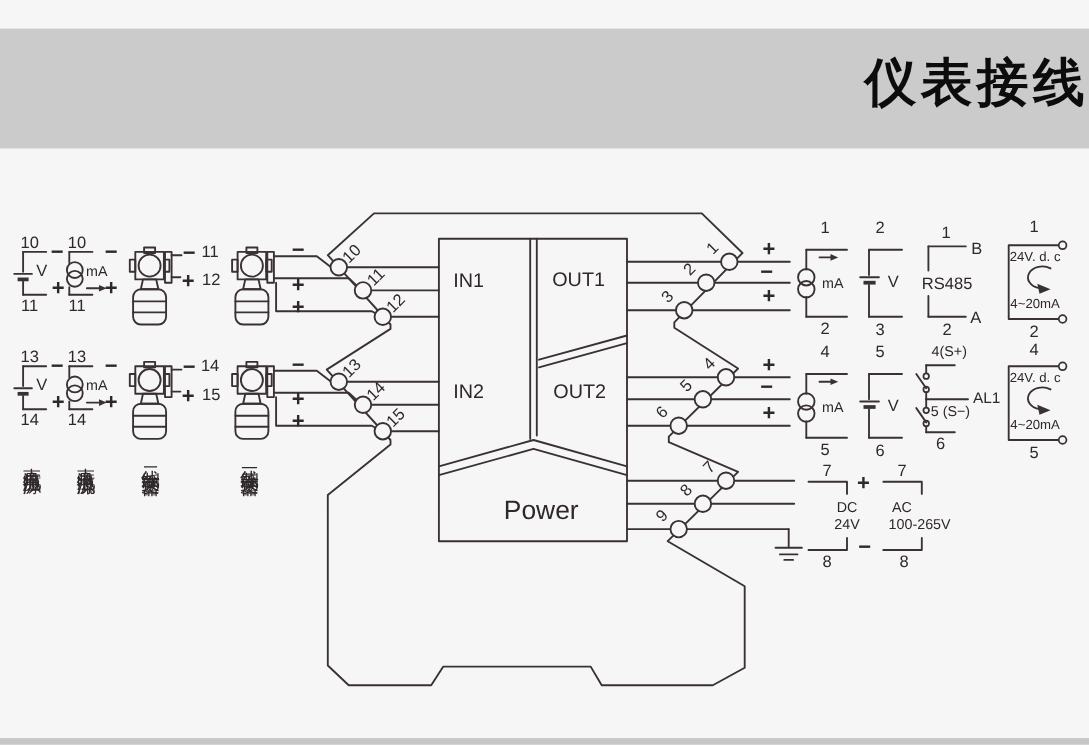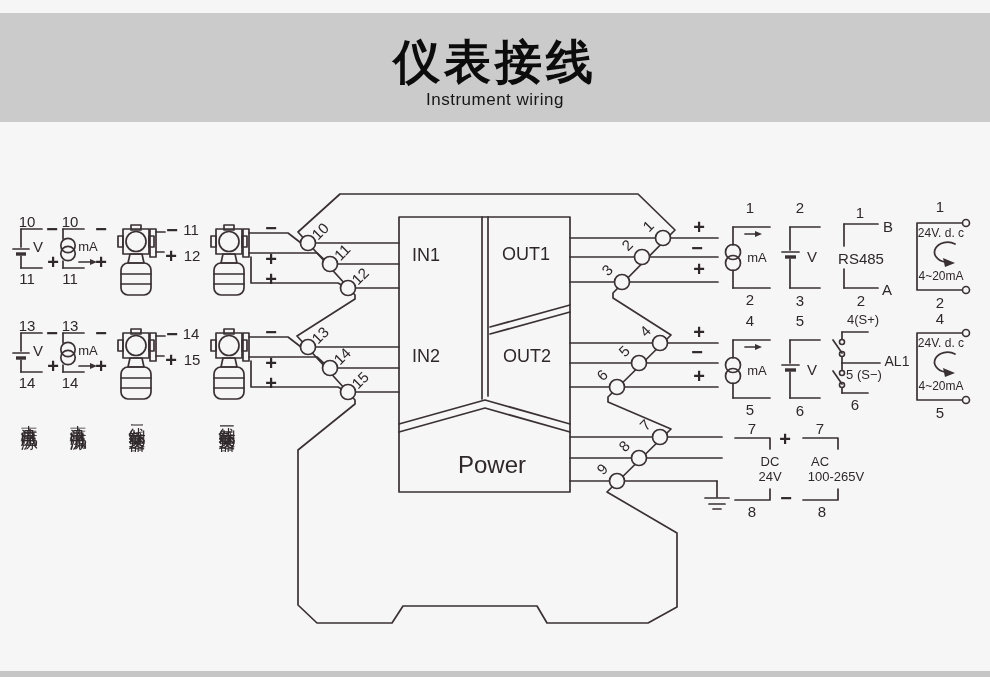--- a/index.html
+++ b/index.html
@@ -1,22 +1,22 @@
 <!DOCTYPE html>
 <html><head>
 <meta charset="utf-8">
 <style>
   html,body{margin:0;padding:0;}
   body{
     width:990px;height:677px;position:relative;overflow:hidden;
     background:#f6f6f7;font-family:"Liberation Sans","DejaVu Sans",sans-serif;
   }
   .header-band{
-    position:absolute;left:0;top:13px;width:990px;height:109px;
-    background:#cbcbcb;text-align:center;
+    position:absolute;left:0;top:26px;width:990px;height:109px;
+    background:#cbcbcb;text-align:right;
   }
   .header-band h1{
     margin:18px 0 0 0;font-size:47px;font-weight:bold;letter-spacing:4px;color:#0c0c0c;
   }
   .header-band .subtitle{
     margin-top:-4px;font-size:17px;color:#161616;letter-spacing:0.5px;
   }
   .bottom-strip{
     position:absolute;left:0;bottom:0;width:990px;height:6px;background:#c6c6c6;
   }
@@ -32,21 +32,20 @@
   .solid{fill:#3a3134;stroke:none;}
   .f12{font-size:12px}.f13{font-size:13px}.f14{font-size:14px}.f15{font-size:15px}.f18{font-size:18px}.f24{font-size:24px}
   .sign{font-size:20px;font-weight:600;}
   .vcap{font-size:17px;letter-spacing:2px;writing-mode:vertical-rl;text-orientation:upright;text-anchor:start;}
 </style>
 </head>
 <body>
 
 <div class="header-band">
   <h1>仪表接线</h1>
-  <div class="subtitle">Instrument wiring</div>
 </div>
 
 <svg class="diagram" width="990" height="677" viewBox="0 0 990 677">
   <defs>
     <symbol id="tx" overflow="visible">
       <rect class="st" x="6" y="4" width="26" height="25"></rect>
       <rect class="st" x="14" y="0" width="10" height="5"></rect>
       <circle class="st" cx="19" cy="16.5" r="10"></circle>
       <rect class="st" x="1" y="11" width="5" height="11"></rect>
       <rect class="st" x="32" y="11" width="5" height="11"></rect>

